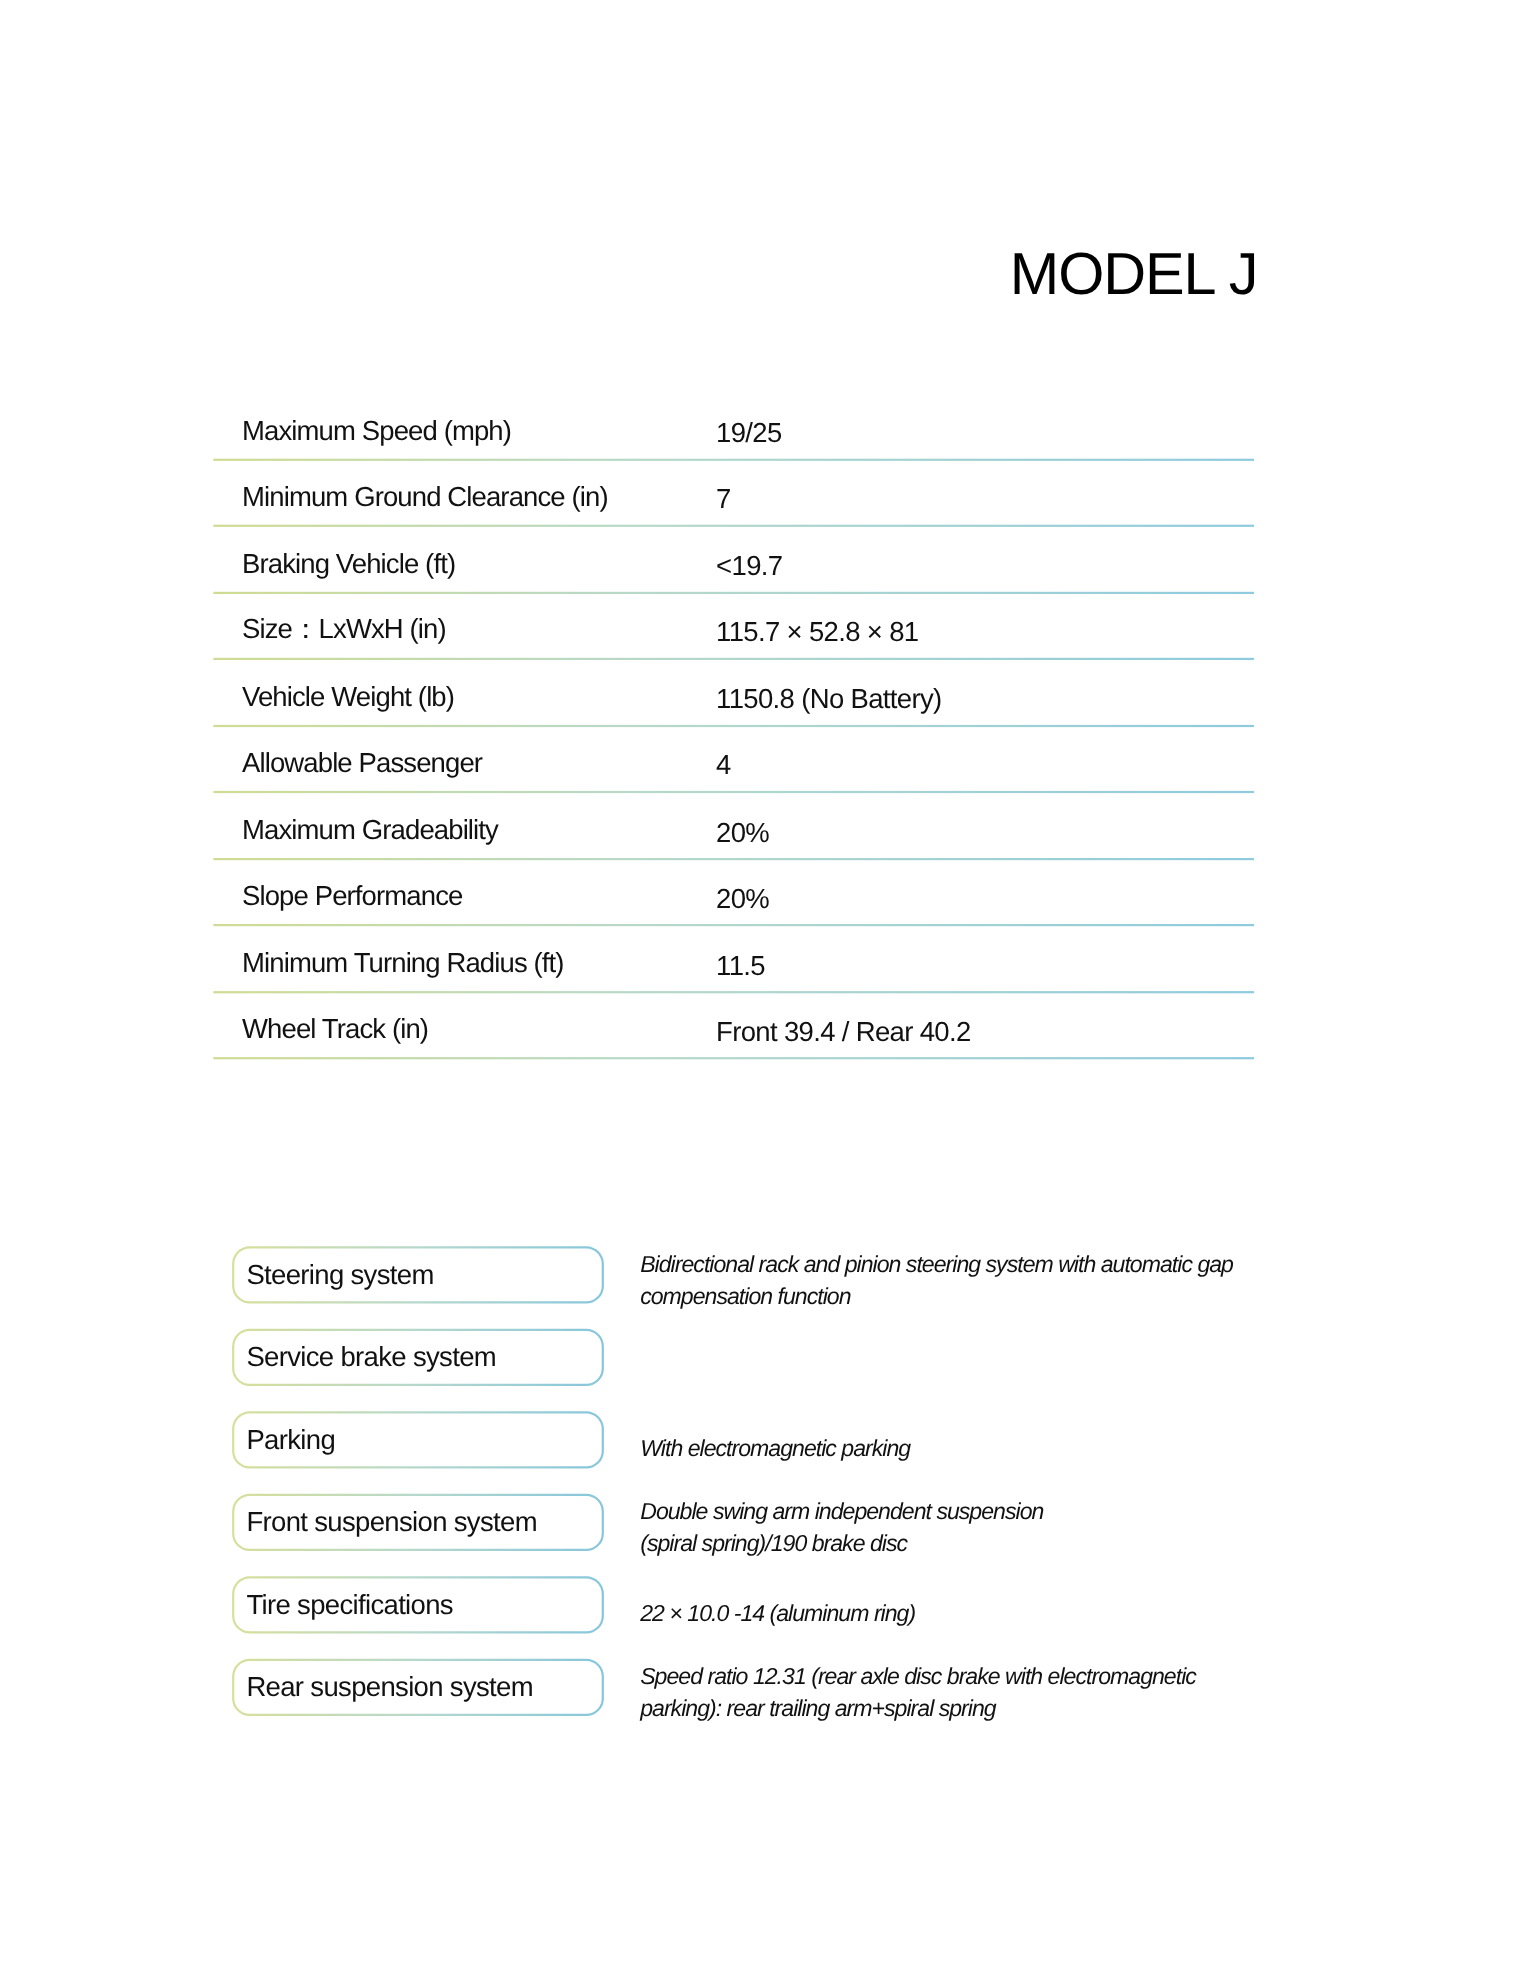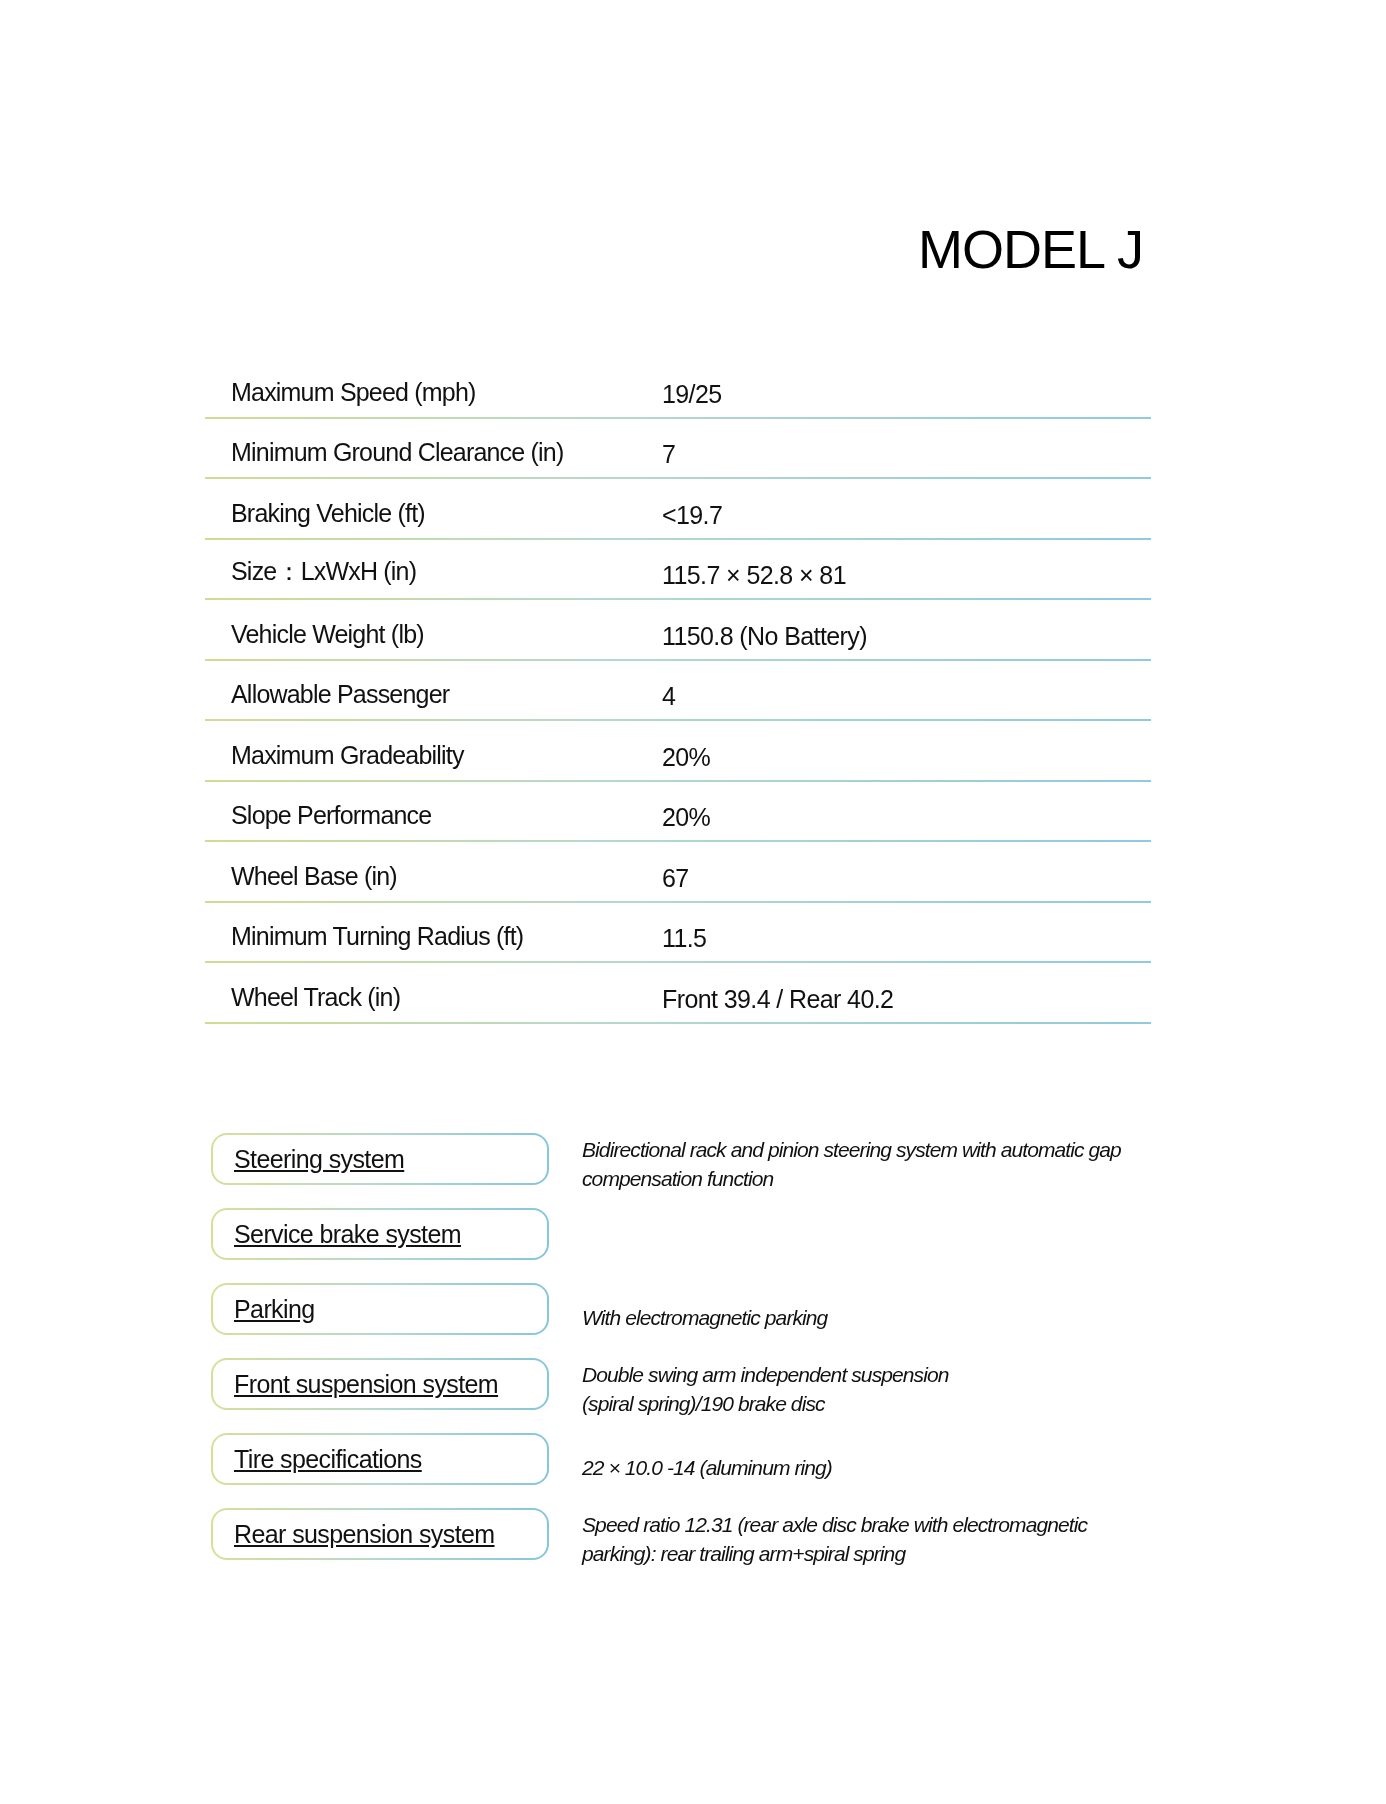--- a/index.html
+++ b/index.html
@@ -1,31 +1,31 @@
 <!DOCTYPE html>
 <html><head>
 <meta charset="utf-8">
 <style>
   html, body { margin: 0; padding: 0; background: #ffffff; }
   body { width: 1386px; height: 1804px; position: relative; overflow: hidden;
          font-family: "Liberation Sans", "DejaVu Sans", sans-serif; color: #111; }
   .title { position: absolute; right: 243px; top: 222px; font-size: 54px; letter-spacing: -1px;
            font-weight: 400; color: #000000; line-height: 1; }
-  .spec-table { position: absolute; left: 205px; top: 358px; width: 946px; }
+  .spec-table { position: absolute; left: 194px; top: 358px; width: 946px; }
   .spec-row { position: relative; height: 60.5px; }
   .spec-row::after { content: ""; position: absolute; left: 0; right: 0; bottom: 0; height: 2px;
       background: linear-gradient(90deg, #cfdc92 0%, #b8d9c8 40%, #8ecbde 100%); }
   .spec-label { position: absolute; left: 26px; bottom: 12px; font-size: 25px; letter-spacing: -0.8px; }
   .spec-value { position: absolute; left: 457px; bottom: 10px; font-size: 25px; letter-spacing: -0.6px; }
   .systems { position: absolute; left: 211px; top: 1133px; width: 960px; }
   .sys-row { position: relative; height: 75px; }
   .sys-box { position: absolute; left: 0; top: 0; width: 334px; height: 48px; border-radius: 16px;
       padding: 2px; background: linear-gradient(90deg, #d7df9a 0%, #b6d8cc 50%, #86c6dc 100%); box-sizing: content-box; }
   .sys-box-inner { width: 100%; height: 100%; background: #fff; border-radius: 14px; display: flex;
-      align-items: center; padding-left: 21px; box-sizing: border-box; font-size: 25px; letter-spacing: -0.6px; text-decoration: underline; }
+      align-items: center; padding-left: 11px; box-sizing: border-box; font-size: 25px; letter-spacing: -0.6px; }
   .sys-desc { position: absolute; left: 371px; top: 50%; transform: translateY(-62%);
       font-size: 21px; letter-spacing: -0.9px; line-height: 29px; width: 600px; font-style: italic; }
 </style>
 </head>
 <body>
 
 <div class="title">MODEL J</div>
 
 <div class="spec-table">
   <div class="spec-row">
@@ -52,24 +52,20 @@
       <span class="spec-label">Allowable Passenger</span>
       <span class="spec-value">4</span>
     </div>
   <div class="spec-row">
       <span class="spec-label">Maximum Gradeability</span>
       <span class="spec-value">20%</span>
     </div>
   <div class="spec-row">
       <span class="spec-label">Slope Performance</span>
       <span class="spec-value">20%</span>
-    </div>
-  <div class="spec-row">
-      <span class="spec-label">Wheel Base  (in)</span>
-      <span class="spec-value">67</span>
     </div>
   <div class="spec-row">
       <span class="spec-label">Minimum Turning Radius (ft)</span>
       <span class="spec-value">11.5</span>
     </div>
   <div class="spec-row">
       <span class="spec-label">Wheel Track  (in)</span>
       <span class="spec-value">Front 39.4 / Rear 40.2</span>
     </div>
 </div>

